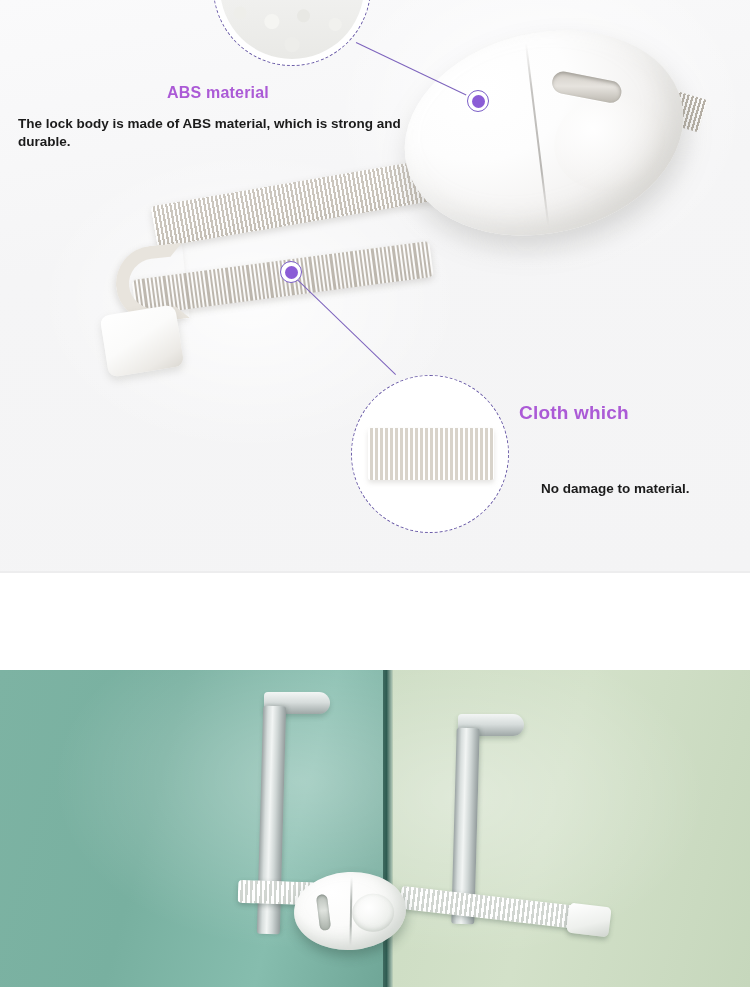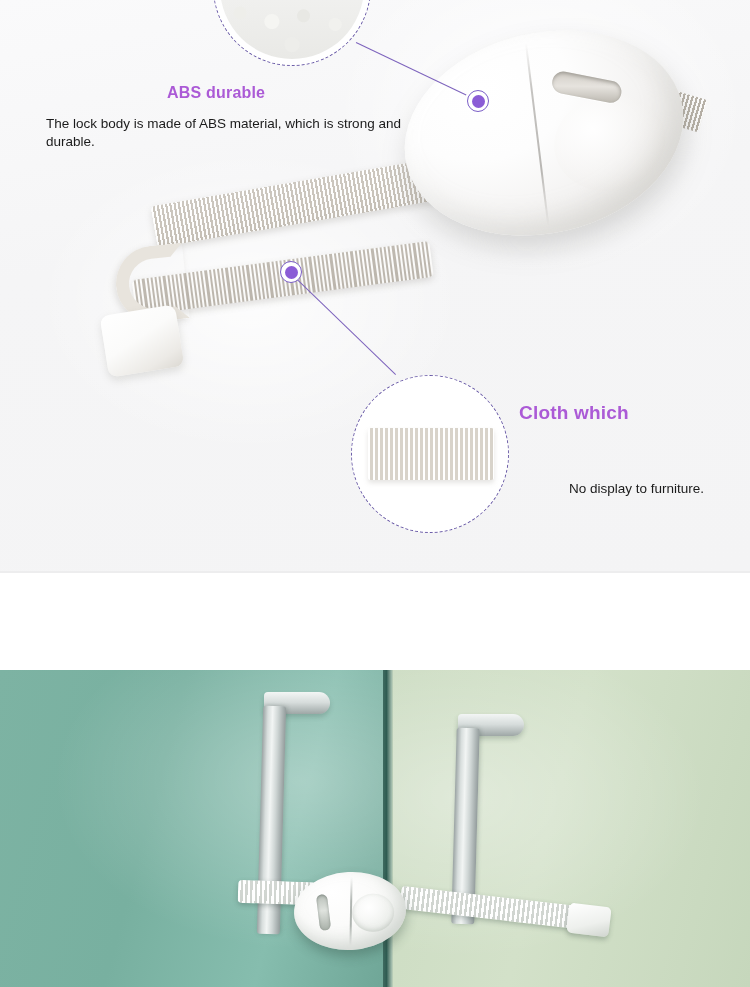--- a/index.html
+++ b/index.html
@@ -221,23 +221,22 @@
     font-weight:bold;
     color:#ab5ad6;
     letter-spacing:.2px;
   }
   .t-abs-title { left:167px; top:84px;  font-size:16px; }
   .t-cloth-title{ left:519px; top:402px; font-size:19px; }
 
   .body-text{
     position:absolute;
     color:#1b1b1b;
-    font-weight:normal;
+    font-weight:bold;
     line-height:1.35;
-    margin-left:28px;
   }
   .t-abs-body{ left:18px; top:115px; width:398px; font-size:13.5px; }
   .t-cloth-b1{ left:541px; top:452px; width:200px; font-size:12.5px; }
   .t-cloth-b2{ left:541px; top:480px; width:150px; font-size:13.5px; }
 
   
   .display-heading-band{
     position:absolute; left:0; top:573px; width:750px; height:97px;
     background:#ffffff;
     display:flex; align-items:center; justify-content:center;
@@ -379,28 +378,28 @@
     <div class="leader l-abs"></div>
     <div class="leader l-tape"></div>
 
     <div class="marker m-abs">
       <i></i>
     </div>
     <div class="marker m-tape">
       <i></i>
     </div>
 
-    <div class="h-accent t-abs-title">ABS durable</div>
+    <div class="h-accent t-abs-title">ABS material</div>
 
     <div class="body-text t-abs-body">The lock body is made of ABS material, which is strong and durable.</div>
 
     <div class="h-accent t-cloth-title">Cloth which</div>
 
 
-    <div class="body-text t-cloth-b2">No display to furniture.</div>
+    <div class="body-text t-cloth-b2">No damage to material.</div>
   </div>
 
 
   <div class="display-photo">
     <div class="cab-left"></div>
     <div class="cab-right"></div>
     <div class="cab-gap"></div>
   </div>
 
   <div class="handle h-left">

